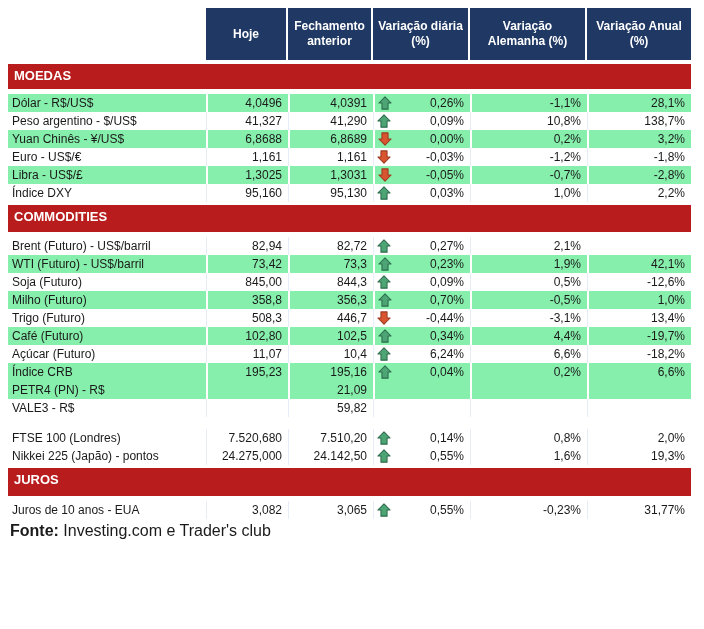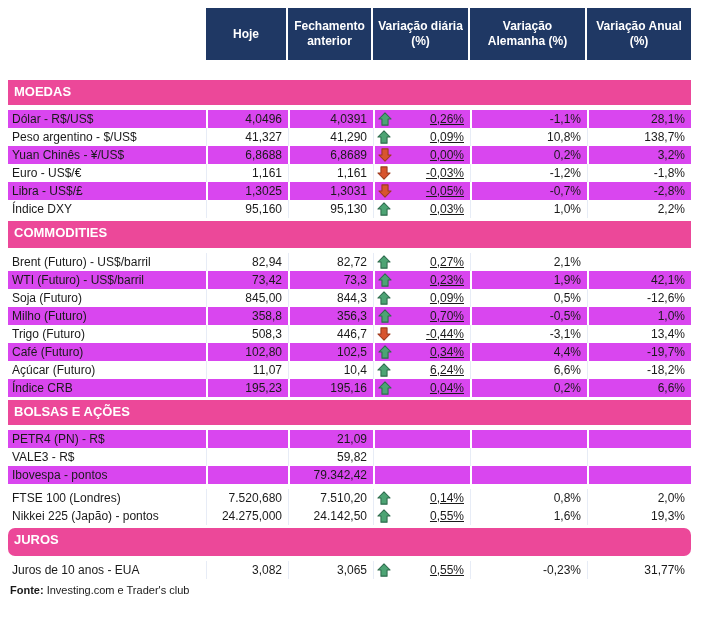--- a/index.html
+++ b/index.html
@@ -8,58 +8,58 @@
     font-family:"Liberation Sans","DejaVu Sans",sans-serif;
     color:#1a1a1a;font-size:12px;
     -webkit-font-smoothing:antialiased;
   }
   .sheet{padding:8px 0 0 8px;width:683px;}
 
   
   .grid{display:grid;grid-template-columns:198px 82px 85px 97px 117px 104px;}
 
   
-  .head-row{margin-bottom:20px;}
+  .head-row{margin-bottom:4px;}
   .hcell{
     background:#1F3864;color:#fff;font-weight:bold;
     display:flex;align-items:center;justify-content:center;text-align:center;
     height:52px;line-height:1.25;border-right:2px solid #fff;
     padding:0 4px;box-sizing:border-box;font-size:12px;
   }
   .hcell:last-child{border-right:none;}
   .hempty{background:transparent;border-right:2px solid #fff;}
 
   
   .section-bar{
-    background:#ec4899;color:#fff;font-weight:bold;font-size:13px;
+    background:#b91c1c;color:#fff;font-weight:bold;font-size:13px;
     padding:4px 0 0 6px;box-sizing:border-box;height:25px;margin:3px 0 5px 0;
   }
   .sec-1 .section-bar{height:27px;}
-  .sec-3 .section-bar{height:28px;border-radius:7px;}
+  .sec-3 .section-bar{height:28px;}
 
   
   .row{height:18px;line-height:18px;}
-  .row.gap{margin-top:5px;}
+  .row.gap{margin-top:12px;}
   .cell{
     overflow:hidden;white-space:nowrap;box-sizing:border-box;
     padding:0 6px 0 4px;
   }
   .num{text-align:right;}
-  .row.light .cell{background:#d946ef;border-left:2px solid #fff;}
+  .row.light .cell{background:#86efac;border-left:2px solid #fff;}
   .row.light .cell:first-child{border-left:none;}
   .row.white .cell{background:#fff;border-left:1px solid #e7ecf6;}
   .row.white .cell:first-child{border-left:none;}
 
   .vdia{display:flex;align-items:center;justify-content:space-between;padding-left:3px;}
   .arrow-box{width:14px;height:14px;display:inline-flex;flex:0 0 14px;}
   .arrow-box svg{display:block;}
-  .vdia .val{flex:1;text-align:right;text-decoration:underline;}
-
-  
-  .footer{margin-top:3px;padding-left:2px;font-size:11px;line-height:17px;}
+  .vdia .val{flex:1;text-align:right;}
+
+  
+  .footer{margin-top:3px;padding-left:2px;font-size:16px;line-height:17px;}
   .footer .b{font-weight:bold;}
 </style>
 </head>
 <body>
 
 <div class="sheet">
   <div class="head-row grid">
       <div class="hcell hempty"></div>
       <div class="hcell">Hoje</div>
       <div class="hcell">Fechamento anterior</div>
@@ -277,47 +277,35 @@
                 <polygon points="8,1 15,8 11.5,8 11.5,15 4.5,15 4.5,8 1,8" fill="#4DA474" stroke="#2E6B4D" stroke-width="1.2" stroke-linejoin="round"></polygon>
               </svg>
             </span>
             <span class="val">0,04%</span>
           </div>
           <div class="cell num">0,2%</div>
           <div class="cell num">6,6%</div>
         </div>
       </div>
       <div class="sec-2">
-        <div class="section-bar">BOLSAS E AÇÕES</div>
         <div class="row grid light">
           <div class="cell ">PETR4 (PN) - R$</div>
           <div class="cell num"></div>
           <div class="cell num">21,09</div>
           <div class="cell num vdia">
             <span class="arrow-box"></span>
             <span class="val"></span>
           </div>
           <div class="cell num"></div>
           <div class="cell num"></div>
         </div>
         <div class="row grid white">
           <div class="cell ">VALE3 - R$</div>
           <div class="cell num"></div>
           <div class="cell num">59,82</div>
-          <div class="cell num vdia">
-            <span class="arrow-box"></span>
-            <span class="val"></span>
-          </div>
-          <div class="cell num"></div>
-          <div class="cell num"></div>
-        </div>
-        <div class="row grid light">
-          <div class="cell ">Ibovespa - pontos</div>
-          <div class="cell num"></div>
-          <div class="cell num">79.342,42</div>
           <div class="cell num vdia">
             <span class="arrow-box"></span>
             <span class="val"></span>
           </div>
           <div class="cell num"></div>
           <div class="cell num"></div>
         </div>
         <div class="row grid white gap">
           <div class="cell ">FTSE 100 (Londres)</div>
           <div class="cell num">7.520,680</div>

